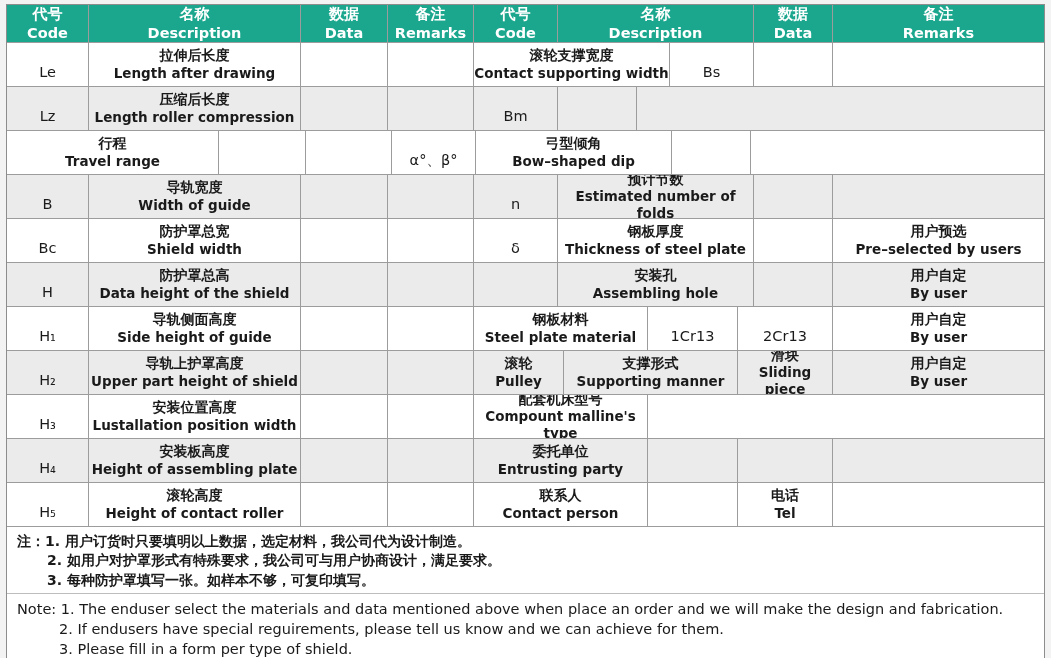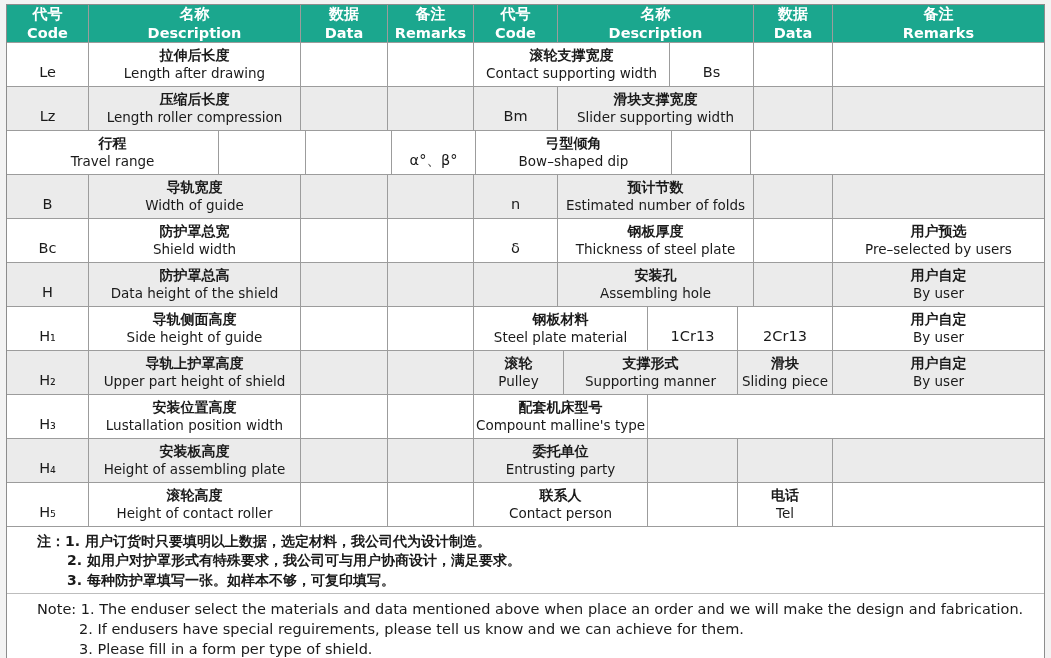--- a/index.html
+++ b/index.html
@@ -18,30 +18,30 @@
   .row.header{height:38px;}
   .cell{display:flex;flex-direction:column;align-items:center;justify-content:center;
         text-align:center;border-right:1px solid var(--border);border-bottom:1px solid var(--border);
         overflow:hidden;line-height:1.25;}
   .cell:last-child{border-right:none;}
   .row.alt .cell{background:var(--row-alt-bg);}
   .hcell{background:var(--header-bg);color:var(--header-text);}
   .hcell .zh{font-weight:700;font-size:15px;}
   .hcell .en{font-weight:700;font-size:14.5px;}
   .zh{font-weight:700;font-size:14px;}
-  .en{font-weight:400;font-size:13.5px;}
+  .en{font-weight:700;font-size:13.5px;}
   .code span{font-size:14.5px;font-weight:400;margin-top:16px;}
   
   .w-lcode{width:82px;}  .w-ldesc{width:212px;} .w-ldata{width:87px;} .w-lrem{width:86px;}
   .w-rcode{width:84px;}  .w-rdesc{width:196px;} .w-rdata{width:79px;} .w-rrem{flex:1;}
   .w-slabel{width:174px;} .w-sc1{width:90px;} .w-sc2{width:95px;} .w-merge{flex:1;}
   
   .notes{padding:5px 10px 3px 10px;background:#ffffff;}
   .notes.zh-block{border-bottom:1px solid #bdbdbd;}
-  .note-line{line-height:1.38;margin-left:20px;}
+  .note-line{line-height:1.38;}
   .zh-block .note-line{font-weight:700;font-size:14px;}
   .en-block .note-line{font-weight:400;font-size:14.5px;}
   .zh-block .indent{padding-left:30px;}
   .en-block .indent{padding-left:42px;}
 </style>
 </head>
 <body>
 
 <div class="page">
   <div class="spec-table">
@@ -111,24 +111,20 @@
         </div>
       <div class="cell w-ldesc">
           <span class="zh">压缩后长度</span>
           <span class="en">Length roller compression</span>
         </div>
       <div class="cell w-ldata"></div>
       <div class="cell w-lrem"></div>
       <div class="cell w-rcode code">
           <span>Bm</span>
         </div>
-      <div class="cell w-rdesc">
-          <span class="zh">滑块支撑宽度</span>
-          <span class="en">Slider supporting width</span>
-        </div>
       <div class="cell w-rdata"></div>
       <div class="cell w-rrem">
           <span class="zh"></span>
           <span class="en"></span>
         </div>
     </div>
 
     <div class="row">
       <div class="cell w-ldesc">
           <span class="zh">行程</span>

